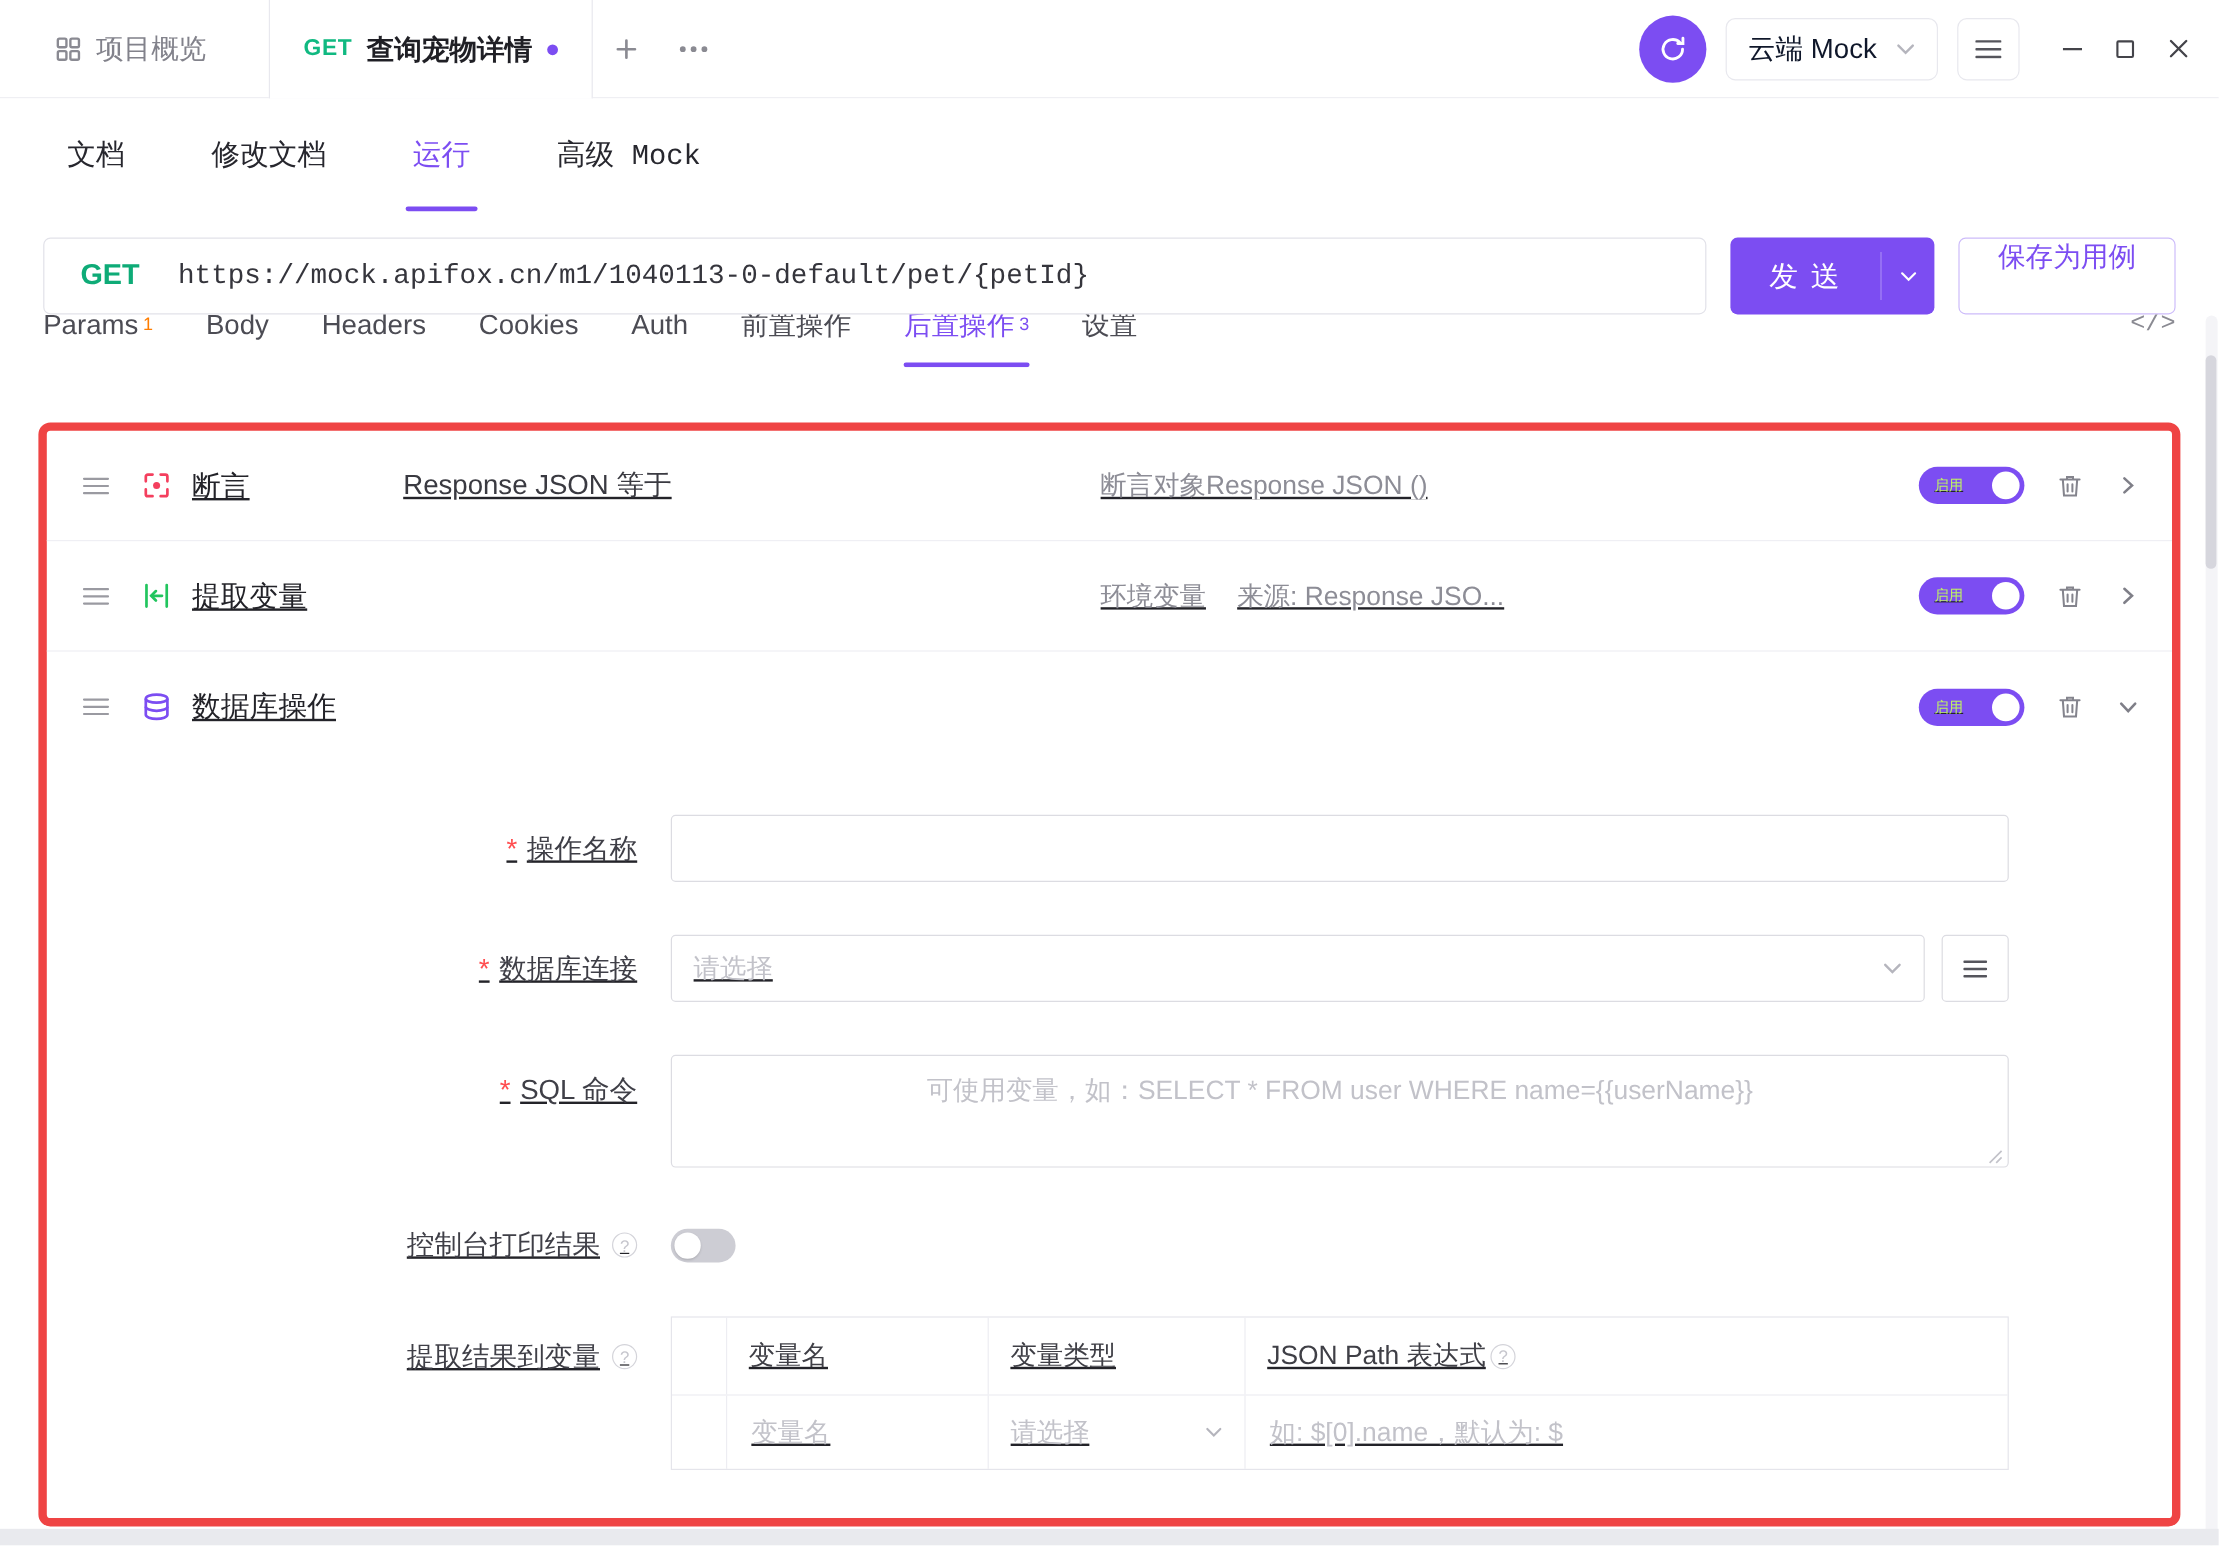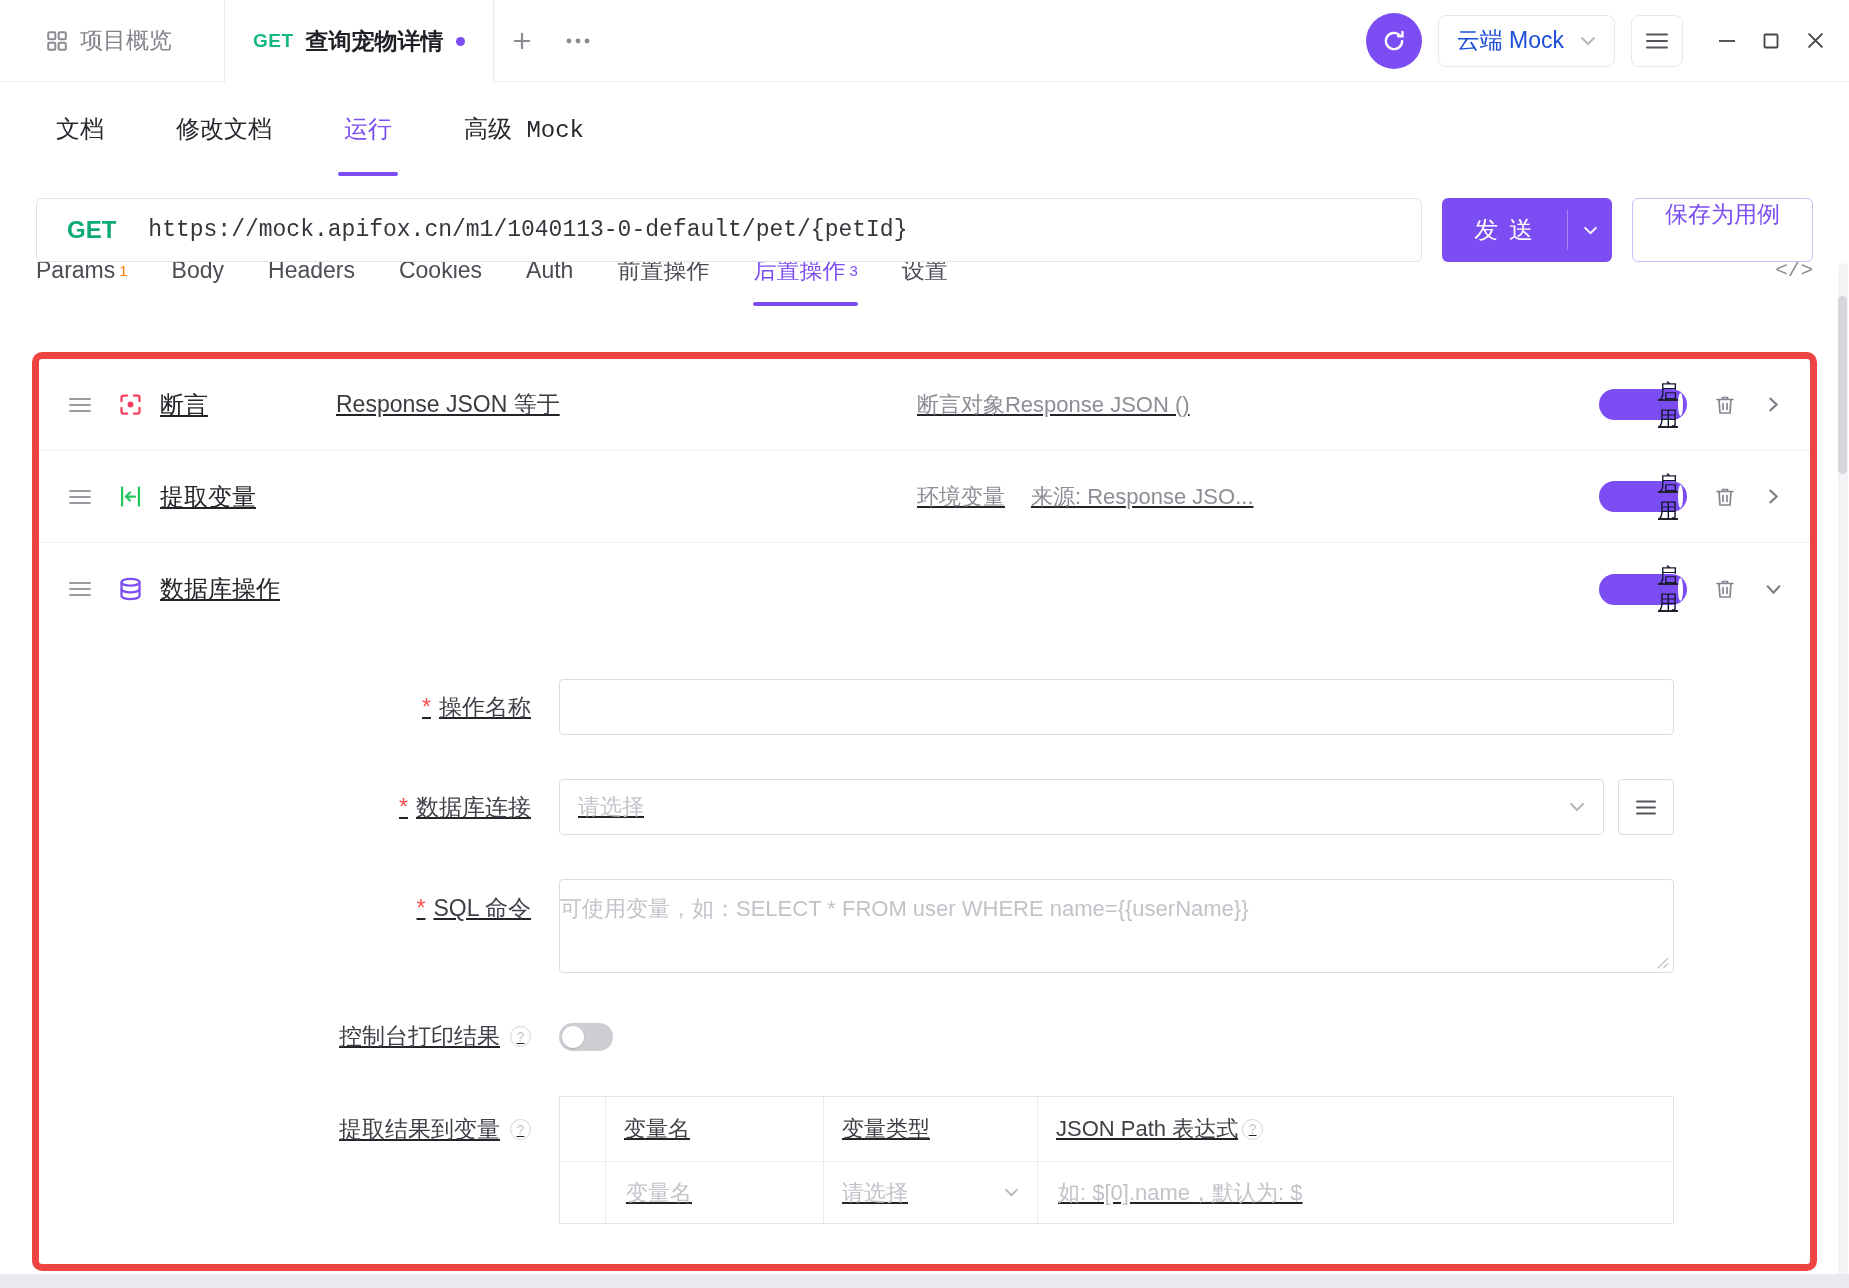--- a/index.html
+++ b/index.html
@@ -24,21 +24,21 @@
   .titlebar{height:82px;display:flex;align-items:stretch;border-bottom:1px solid #ececf1;background:#fff;}
   .tb-left{display:flex;align-items:stretch;flex:1;min-width:0;}
   .project-btn{display:flex;align-items:center;gap:12px;color:#82828b;font-size:23px;padding:0 28px 0 30px;margin-left:16px;}
   .doc-tab{display:flex;align-items:center;gap:12px;padding:0 28px;margin-left:24px;border-left:1px solid var(--border);border-right:1px solid var(--border);background:#fff;margin-bottom:-1px;position:relative;z-index:2;}
   .doc-tab .method{color:var(--green);font-weight:700;font-size:19px;letter-spacing:.5px;}
   .doc-tab .ttl{font-size:23px;font-weight:600;color:#1f1f25;}
   .unsaved-dot{width:9px;height:9px;border-radius:50%;background:var(--accent);}
   .icon-btn{width:56px;display:flex;align-items:center;justify-content:center;color:#8a8a92;cursor:pointer;}
   .tb-right{display:flex;align-items:center;gap:16px;padding-right:12px;}
   .sync-btn{width:56px;height:56px;border-radius:50%;background:var(--accent);display:flex;align-items:center;justify-content:center;}
-  .env-select{height:52px;border:1px solid var(--border);border-radius:8px;display:flex;align-items:center;gap:16px;padding:0 18px;font-size:23px;color:#1d4ed8;}
+  .env-select{height:52px;border:1px solid var(--border);border-radius:8px;display:flex;align-items:center;gap:16px;padding:0 18px;font-size:23px;color:#0f172a;}
   .menu-btn{width:52px;height:52px;border:1px solid var(--border);border-radius:8px;display:flex;align-items:center;justify-content:center;}
   .win{display:flex;align-items:center;margin-left:6px;}
   .win-btn{width:44px;height:54px;display:flex;align-items:center;justify-content:center;color:#3f3f46;}
 
   
   .nav{height:94px;display:flex;align-items:stretch;padding-left:56px;gap:72px;background:#fff;}
   .nav-item{display:flex;align-items:center;font-size:24px;color:#27272e;position:relative;cursor:pointer;font-family:Liberation Mono, monospace;}
   .nav-item.active{color:var(--accent);font-weight:500;}
   .nav-item.active::after{content:"";position:absolute;left:-6px;right:-6px;bottom:0;height:4px;border-radius:3px;background:var(--accent);}
 
@@ -67,42 +67,42 @@
   
   .card{margin:46px 32px 0;border:7px solid #ef4444;border-radius:10px;background:#fff;text-decoration:underline;}
   .action-row{height:92px;display:flex;align-items:center;padding:0 28px 0 30px;border-bottom:1px solid #efeff4;}
   .handle{margin-right:26px;display:flex;cursor:grab;}
   .action-icon{margin-right:16px;display:flex;}
   .action-title{font-size:24px;color:var(--dark-text);width:176px;flex:none;}
   .action-mid{flex:1;display:flex;align-items:center;min-width:0;}
   .action-sub{width:46%;flex:none;font-size:23px;color:#3a3a41;}
   .action-meta{flex:1;font-size:22px;color:var(--gray-text);display:flex;gap:26px;align-items:center;white-space:nowrap;overflow:hidden;}
   .pill{width:88px;height:31px;flex:none;border-radius:16px;background:var(--accent);display:flex;align-items:center;padding:0 4px 0 13px;margin-right:26px;cursor:pointer;}
-  .pill-label{color:#0f172a;font-size:20px;margin-left:46px;}
+  .pill-label{color:#bef264;font-size:12px;}
   .pill-knob{width:23px;height:23px;border-radius:50%;background:#fff;margin-left:auto;}
   .trash-btn{margin-right:28px;display:flex;cursor:pointer;}
   .chev-btn{display:flex;cursor:pointer;color:#7f7f88;}
   .chev-down{transform:rotate(90deg);}
 
   
   .db-form{padding:44px 0 40px;}
   .form-row{display:flex;align-items:center;margin-bottom:44px;}
   .form-row.top{align-items:flex-start;}
   .form-row.top .form-label{padding-top:14px;}
   .form-label{width:520px;flex:none;padding-right:28px;font-size:23px;color:#3f3f47;display:flex;justify-content:flex-end;align-items:center;gap:6px;}
   .req-star{color:#ff4d4f;font-size:23px;margin-right:2px;}
   .form-control{width:1115px;flex:none;}
   .text-input{width:100%;height:56px;border:1px solid #dcdce2;border-radius:4px;font-size:22px;padding:0 16px;outline:none;color:#333;background:#fff;font-family:inherit;}
   .select{height:56px;border:1px solid #dcdce2;border-radius:4px;display:flex;align-items:center;padding:0 18px;font-size:22px;color:var(--placeholder);cursor:pointer;background:#fff;}
   .select .sel-chev{margin-left:auto;color:#b5b5bd;display:flex;}
   .conn-wrap{display:flex;gap:14px;width:1115px;}
   .conn-select{flex:1;}
   .conn-btn{width:56px;height:56px;flex:none;border:1px solid #dcdce2;border-radius:4px;display:flex;align-items:center;justify-content:center;cursor:pointer;}
   .sql-wrap{position:relative;width:1115px;}
-  .sql-area{width:100%;height:94px;border:1px solid #dcdce2;border-radius:4px;font-size:22px;padding:14px 0;resize:none;outline:none;color:#333;font-family:inherit;background:#fff;}
+  .sql-area{width:100%;height:94px;border:1px solid #dcdce2;border-radius:4px;font-size:22px;padding:14px 18px;resize:none;outline:none;color:#333;font-family:inherit;background:#fff;text-align:center;}
   .sql-area::placeholder,.text-input::placeholder,.vt-input::placeholder{color:var(--placeholder);}
   .resize-corner{position:absolute;right:5px;bottom:8px;pointer-events:none;}
   .toggle{width:54px;height:28px;border-radius:15px;background:#cdcdd4;position:relative;cursor:pointer;}
   .toggle-knob{position:absolute;left:3px;top:3px;width:22px;height:22px;border-radius:50%;background:#fff;box-shadow:0 1px 2px rgba(0,0,0,.15);}
   .help{display:inline-flex;width:21px;height:21px;flex:none;border:1.5px solid #c0c0c7;border-radius:50%;color:#b0b0b8;font-size:14px;align-items:center;justify-content:center;margin-left:4px;line-height:1;}
   .help.light{border-color:#d4d4da;color:#c6c6cd;}
 
   
   .vtable{width:1115px;border:1px solid #e5e5eb;background:#fff;}
   .vt-row{display:flex;}

